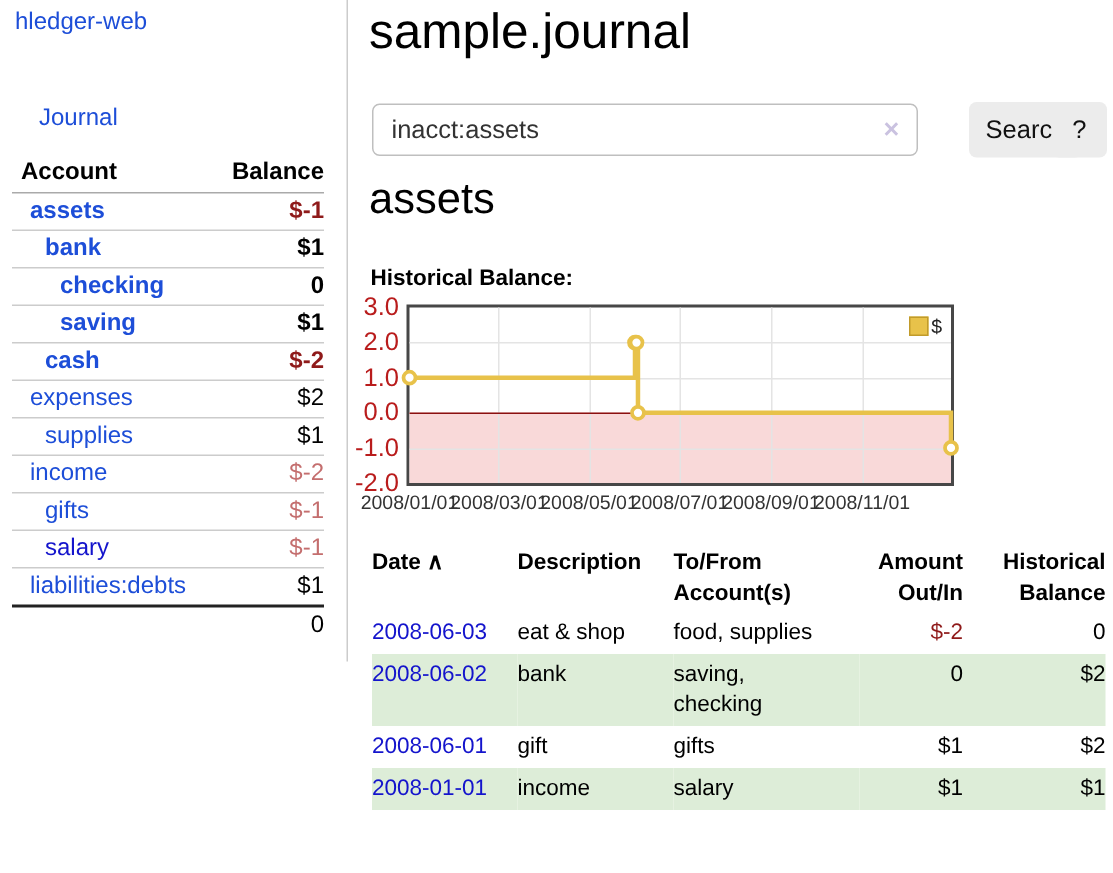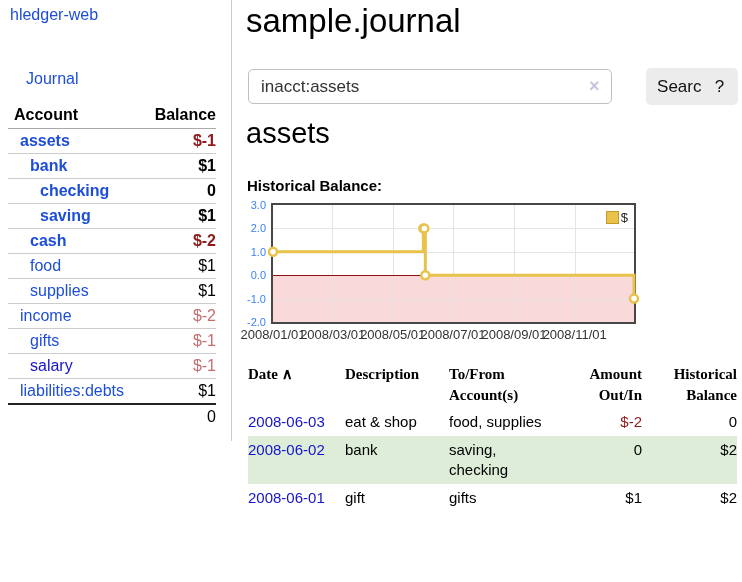--- a/index.html
+++ b/index.html
@@ -42,29 +42,29 @@
   #plot { position:absolute; left:271px; top:203px; width:365px; height:121px; border:2px solid #474747; background:#fff; }
   #plot .inner { position:absolute; left:0; top:0; width:361px; height:117px; }
   .neg-region { position:absolute; left:0; top:70.2px; width:361px; height:46.8px; background:#f9d9d9; }
   .grid-h { position:absolute; left:0; width:361px; height:1px; background:#e4e4e4; }
   .grid-v { position:absolute; top:0; width:1px; height:117px; background:#e4e4e4; }
   .zero-line { position:absolute; left:0; top:69.7px; width:361px; height:1px; background:#8b1010; }
   #chart-line-svg { position:absolute; left:0; top:0; overflow:visible; }
   #legend { position:absolute; top:4px; right:4px; display:flex; align-items:center; background:rgba(255,255,255,.9); padding:1px 2px; }
   #legend .swatch { width:13px; height:13px; background:#e8c24a; border:1px solid #c19b2b; margin-right:2px; }
   #legend .lab { font-size:13px; color:#222; }
-  .ytick { position:absolute; left:234px; width:32px; text-align:right; font-size:11px; color:#3b82f6; line-height:16px; }
+  .ytick { position:absolute; left:234px; width:32px; text-align:right; font-size:17px; color:#b91c1c; line-height:16px; }
   .xtick { position:absolute; top:327px; width:74px; text-align:center; font-size:13px; color:#333; white-space:nowrap; }
 
   
   #reg-table { position:absolute; left:248px; top:362px; width:489px; border-collapse:collapse; font-size:15px; table-layout:fixed; }
   #reg-table col.c-date { width:97px; } #reg-table col.c-desc { width:104px; }
   #reg-table col.c-acct { width:124px; } #reg-table col.c-amt { width:69px; }
   #reg-table col.c-bal { width:95px; }
-  #reg-table th { font-weight:bold; text-align:left; vertical-align:top; padding:2px 0; line-height:21px;font-family:Liberation Serif, serif; }
+  #reg-table th { font-weight:bold; text-align:left; vertical-align:top; padding:2px 0; line-height:21px; }
   #reg-table th.num, #reg-table td.num { text-align:right; }
   #reg-table td { padding:4px 0; vertical-align:top; line-height:20px; }
   #reg-table td.acct { padding-right:24px; }
   #reg-table tr.green { background:#ddedd8; }
   .neg { color:#8f1a1a; }
   .sort-caret { font-weight:bold; font-size:15px; }
 </style>
 </head>
 <body>
 
@@ -94,22 +94,22 @@
       </tr>
       <tr>
         <td class="lvl3"><a class="plink b">saving</a></td>
         <td class="val b">$1</td>
       </tr>
       <tr>
         <td class="lvl2"><a class="plink b">cash</a></td>
         <td class="val b neg-dark">$-2</td>
       </tr>
       <tr>
-        <td class="lvl2"><a class="plink">food</a></td>
-        <td class="val">$1</td>
+        <td class="lvl1"><a class="plink">expenses</a></td>
+        <td class="val">$2</td>
       </tr>
       <tr>
         <td class="lvl2"><a class="plink">supplies</a></td>
         <td class="val">$1</td>
       </tr>
       <tr>
         <td class="lvl1"><a class="plink">income</a></td>
         <td class="val neg-soft">$-2</td>
       </tr>
       <tr>
@@ -213,16 +213,23 @@
       <td class="num">0</td>
       <td class="num">$2</td>
     </tr>
     <tr>
       <td><a class="blink">2008-06-01</a></td>
       <td>gift</td>
       <td class="acct">gifts</td>
       <td class="num">$1</td>
       <td class="num">$2</td>
     </tr>
+    <tr class="green">
+      <td><a class="blink">2008-01-01</a></td>
+      <td>income</td>
+      <td class="acct">salary</td>
+      <td class="num">$1</td>
+      <td class="num">$1</td>
+    </tr>
   </tbody>
     </table>
 
 </div>
 
 </body></html>

